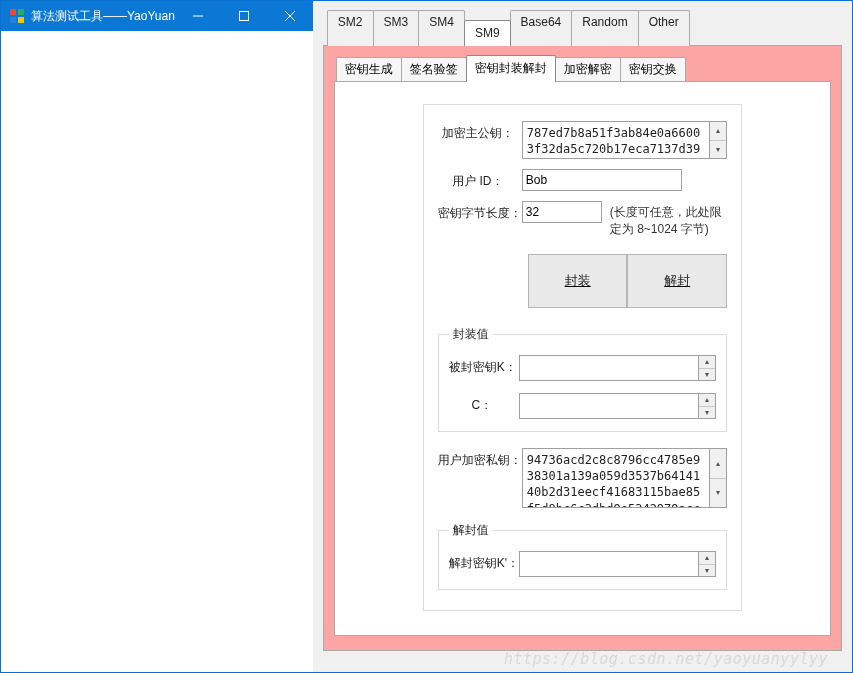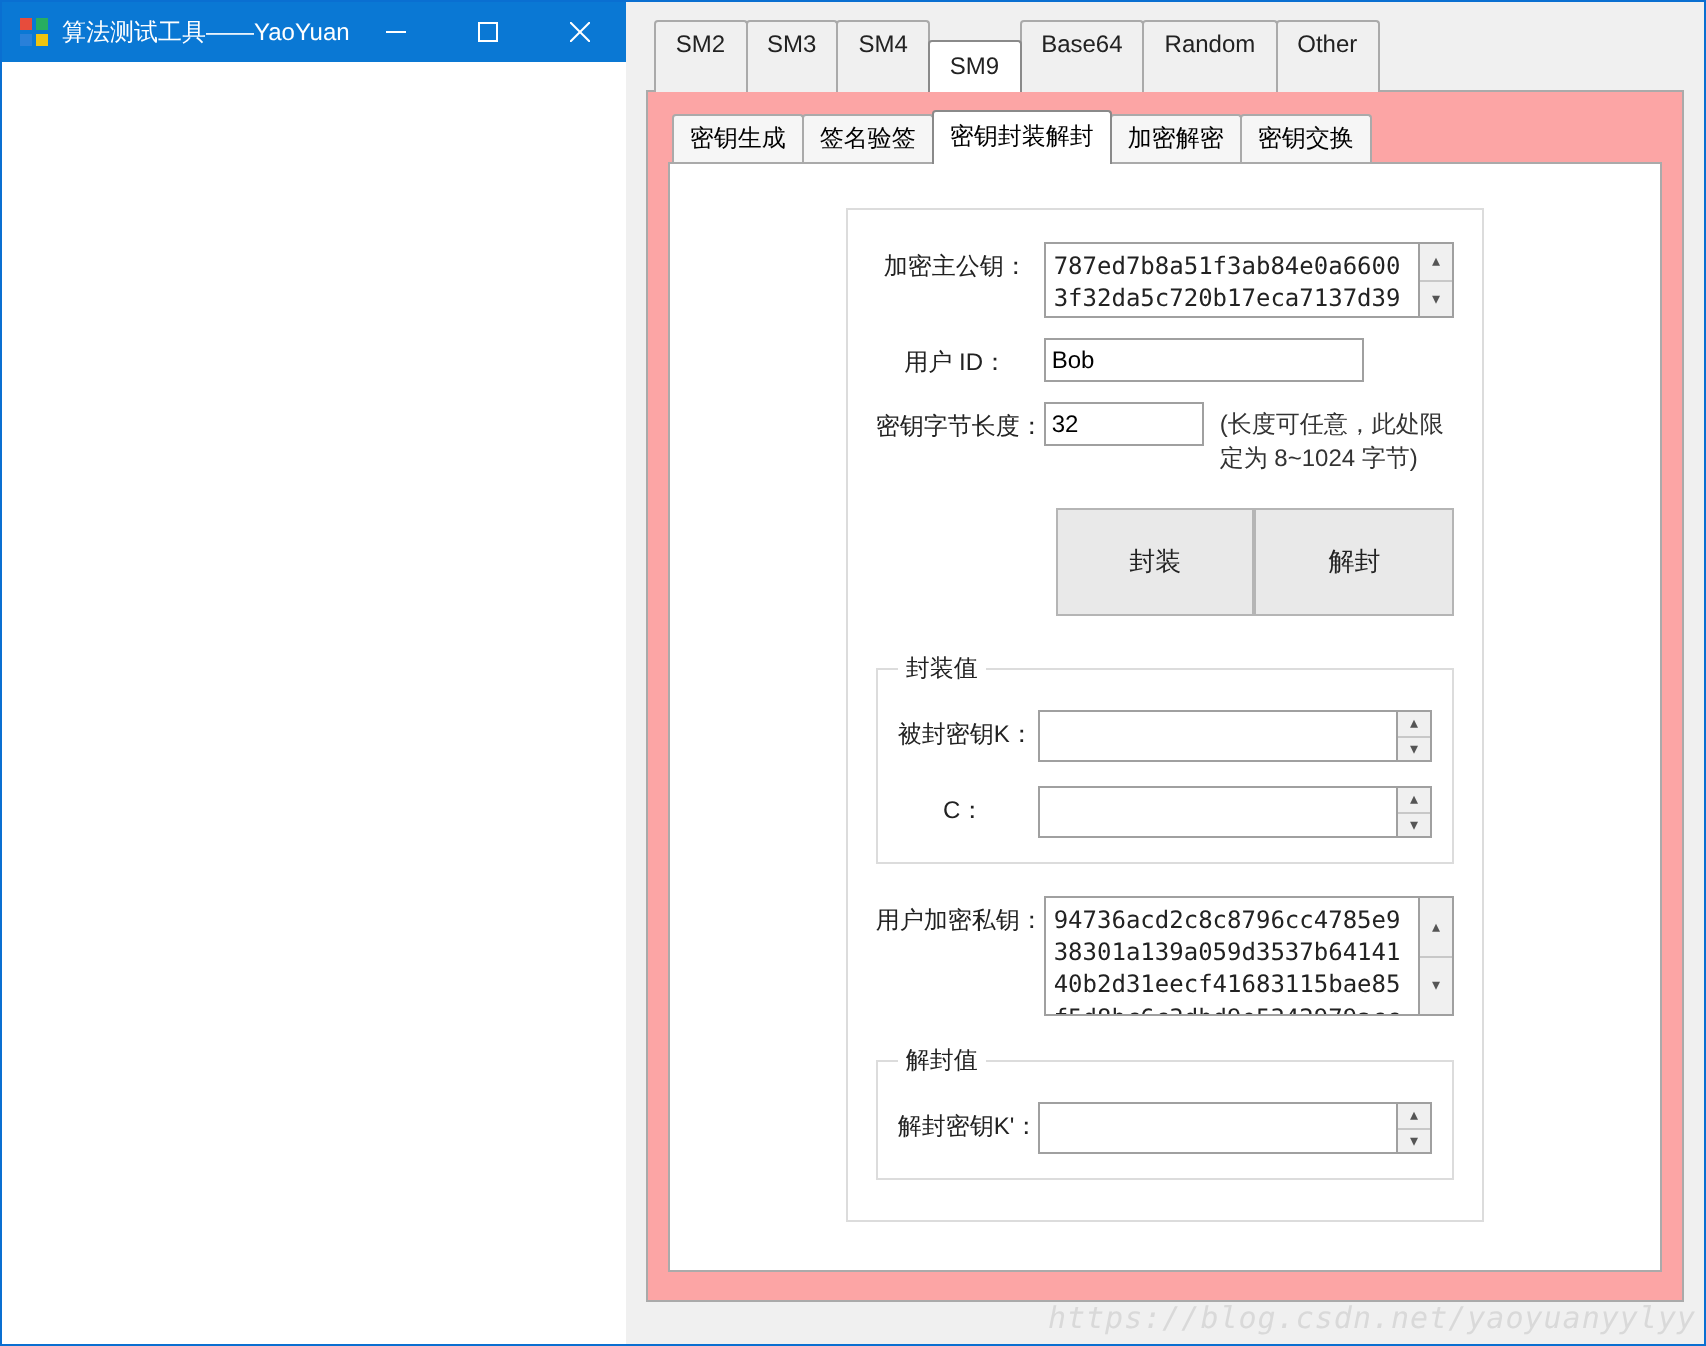--- a/index.html
+++ b/index.html
@@ -180,20 +180,21 @@
       font-size: 12px;
       font-family: Liberation Sans, sans-serif;
       height: 22px;
     }
 
     .hint { color: #333; margin-left: 8px; padding-top: 3px; }
 
     .btn-row {
       display: flex;
       margin: 16px 0 18px 90px;
+      text-decoration: underline;
     }
     .bigbtn {
       flex: 1;
       height: 54px;
       border: 1px solid #b5b5b5;
       background: #e9e9e9;
       font-size: 13px;
       display: flex; align-items: center; justify-content: center;
       color: #222;
     }
@@ -204,21 +205,21 @@
       padding: 12px 10px 12px 10px;
     }
     fieldset.group legend {
       padding: 0 4px;
       color: #222;
       font-size: 12px;
     }
 
     .watermark {
       position: absolute;
-      right: 4px;
+      right: 24px;
       bottom: 4px;
       color: #d9d9d9;
       font-size: 15px;
       font-style: italic;
       letter-spacing: 0.5px;
       pointer-events: none;
       font-family: Consolas, monospace;
     }
   </style>
 </head>

